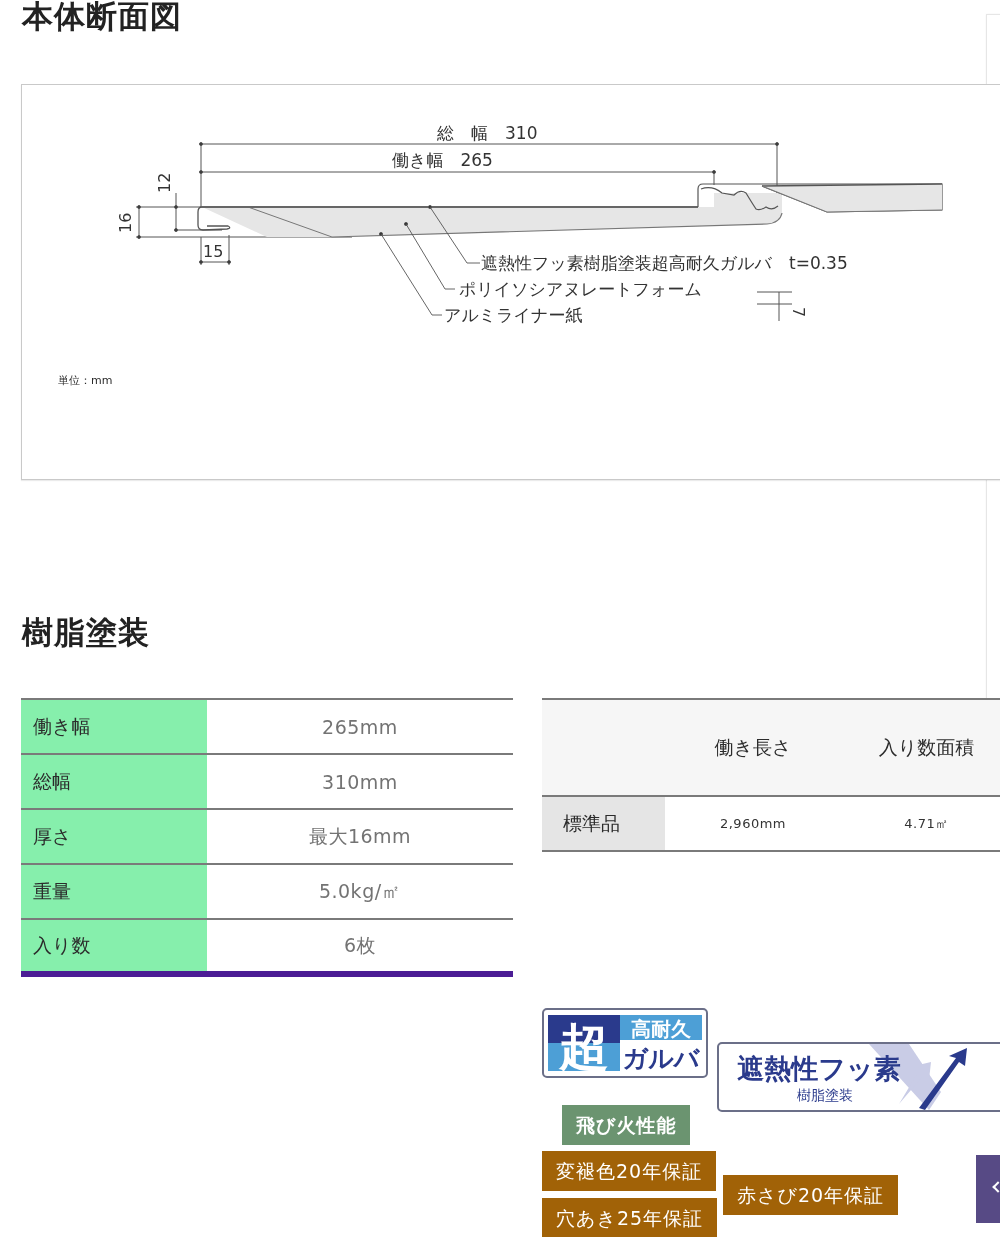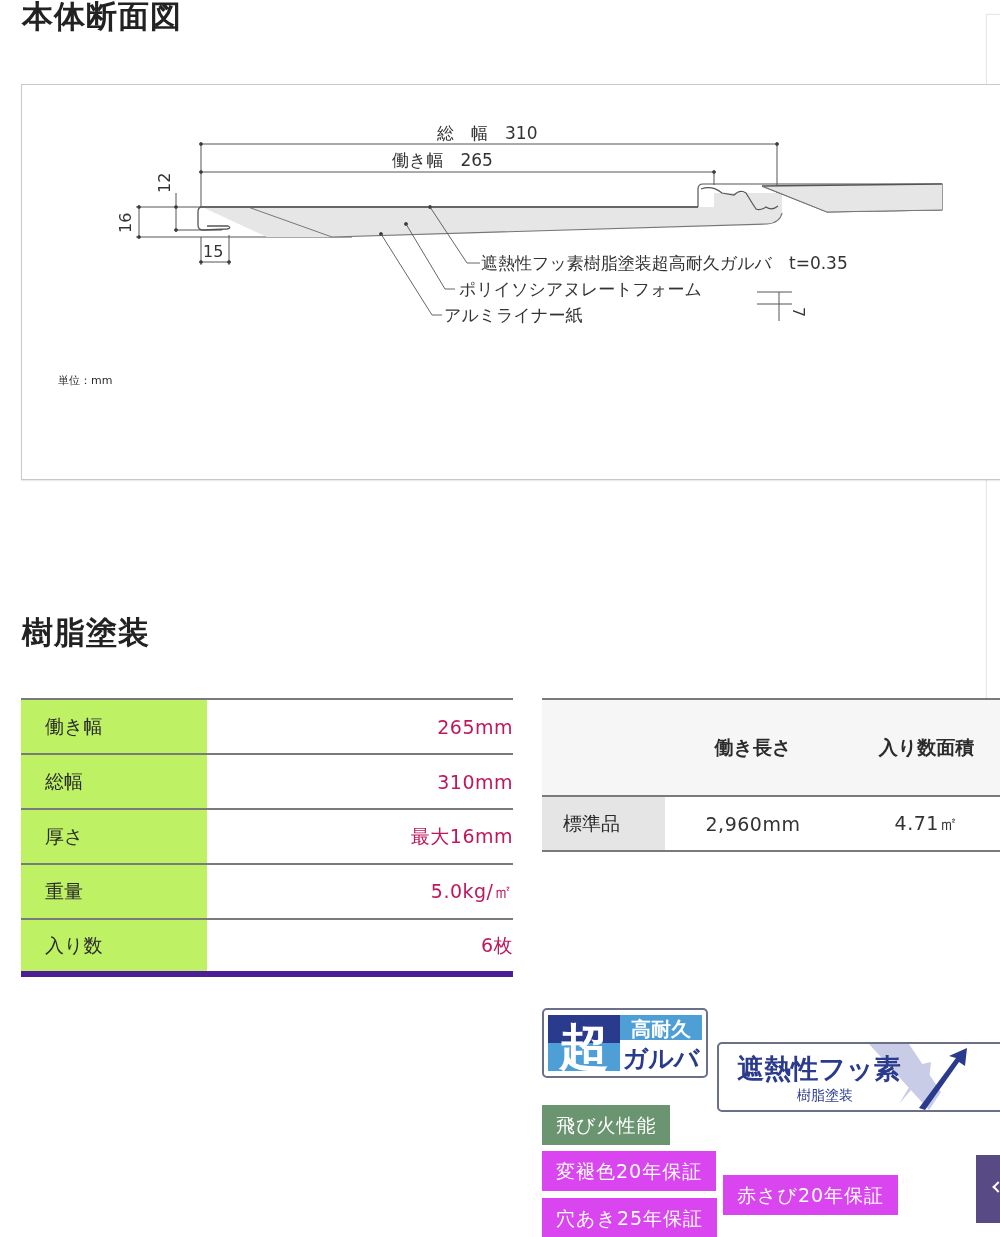--- a/index.html
+++ b/index.html
@@ -19,41 +19,41 @@
 
   .dtext { font-family: "DejaVu Sans", sans-serif; fill: #333; }
 
   
   .side-panel { position: absolute; left: 986px; width: 20px; background: #fff; border: 1px solid #e6e6e6; box-shadow: 0 0 2px rgba(0,0,0,0.05); }
 
   
   .spec-table { position: absolute; left: 21px; top: 698px; width: 492px; border-collapse: collapse; }
   .spec-table tr { height: 55px; border-top: 2px solid #7a7a7a; }
   .spec-table tr:last-child { border-bottom: 6px solid #4c1d95; }
-  .spec-table th { width: 186px; background: #bef264; text-align: left; padding-left: 24px; font-weight: normal; font-size: 19px; color: #2b2b2b; }
-  .spec-table td { text-align: right; font-size: 19px; color: #be185d; letter-spacing: 0.5px; margin-left: 39px; }
+  .spec-table th { width: 186px; background: #86efac; text-align: left; padding-left: 12px; font-weight: normal; font-size: 19px; color: #2b2b2b; }
+  .spec-table td { text-align: center; font-size: 19px; color: #737373; letter-spacing: 0.5px; margin-left: 39px; }
 
   
   .len-table { position: absolute; left: 542px; top: 698px; width: 470px; border-collapse: collapse; }
   .len-table .head-row { height: 97px; background: #f6f6f6; border-top: 2px solid #7a7a7a; }
-  .len-table .head-row th { font-weight: bold; font-size: 19px; color: #2b2b2b; text-align: center; }
+  .len-table .head-row th { font-weight: normal; font-size: 19px; color: #2b2b2b; text-align: center; }
   .len-table .data-row { height: 55px; border-top: 2px solid #7a7a7a; border-bottom: 2px solid #7a7a7a; }
   .len-table .data-row th { width: 123px; background: #e5e5e5; font-weight: normal; font-size: 19px; text-align: left; padding-left: 21px; color: #2b2b2b; }
-  .len-table .data-row td { text-align: center; font-size: 19px; color: #333; letter-spacing: 0.5px; }
+  .len-table .data-row td { text-align: center; font-size: 13px; color: #333; letter-spacing: 0.5px; }
   .len-table .c1 { width: 176px; }
 
   
   .logo { position: absolute; top: 1008px; height: 70px; border: 2px solid #6b6f88; border-radius: 5px; background: #fff; overflow: hidden; }
   #logo-galva { left: 542px; width: 166px; }
   #logo-fluoro { left: 717px; width: 297px; margin-top: 34px; }
 
   
   .tag { position: absolute; height: 40px; line-height: 40px; padding: 0 14px; color: #fff; font-size: 19px; letter-spacing: 1px; }
   .tag.green { background: #6b9470; }
-  .tag.dark { background: #d946ef; text-align: right; }
+  .tag.dark { background: #a16207; text-align: right; }
 
   .purple-btn { position: absolute; left: 976px; top: 1155px; width: 40px; height: 68px; background: #574a85; }
   .purple-btn .arrow { position: absolute; left: 18px; top: 28px; width: 8px; height: 8px; border-left: 2px solid #fff; border-top: 2px solid #fff; transform: rotate(-45deg); }
 </style>
 </head>
 <body>
 
 <div class="h1" id="title-section">本体断面図</div>
 
 <div class="side-panel" style="top:14px;height:208px;"></div>
@@ -188,20 +188,20 @@
 <div class="logo" id="logo-fluoro">
   <svg width="249" height="66" viewBox="0 0 249 66">
     <path d="M150,0 L190,0 L222,48 L210,66 Z" fill="#c9cce6"></path>
     <path d="M180,60 L198,30 L195,22 L212,18 L210,36 L204,32 Z" fill="#c9cce6"></path>
     <path d="M200,64 L237,14 L230,12 L248,4 L246,22 L240,18 L206,66 Z" fill="#2a3a8c"></path>
     <text x="100" y="34" font-size="27" font-weight="bold" fill="#2a3a8c" text-anchor="middle" font-family="DejaVu Sans, sans-serif">遮熱性フッ素</text>
     <text x="106" y="56" font-size="14" fill="#2a3a8c" text-anchor="middle" font-family="DejaVu Sans, sans-serif">樹脂塗装</text>
   </svg>
 </div>
 
-<div class="tag green" style="left:542px;top:1105px;">飛び火性能</div>
+<div class="tag green" style="left:562px;top:1105px;font-weight:bold;">飛び火性能</div>
 <div class="tag dark" style="left:542px;top:1151px;">変褪色20年保証</div>
 <div class="tag dark" style="left:723px;top:1151px;margin-top:24px;">赤さび20年保証</div>
 <div class="tag dark" style="left:542px;top:1198px;">穴あき25年保証</div>
 
 <div class="purple-btn">
   <span class="arrow"></span>
 </div>
 
 </body></html>

